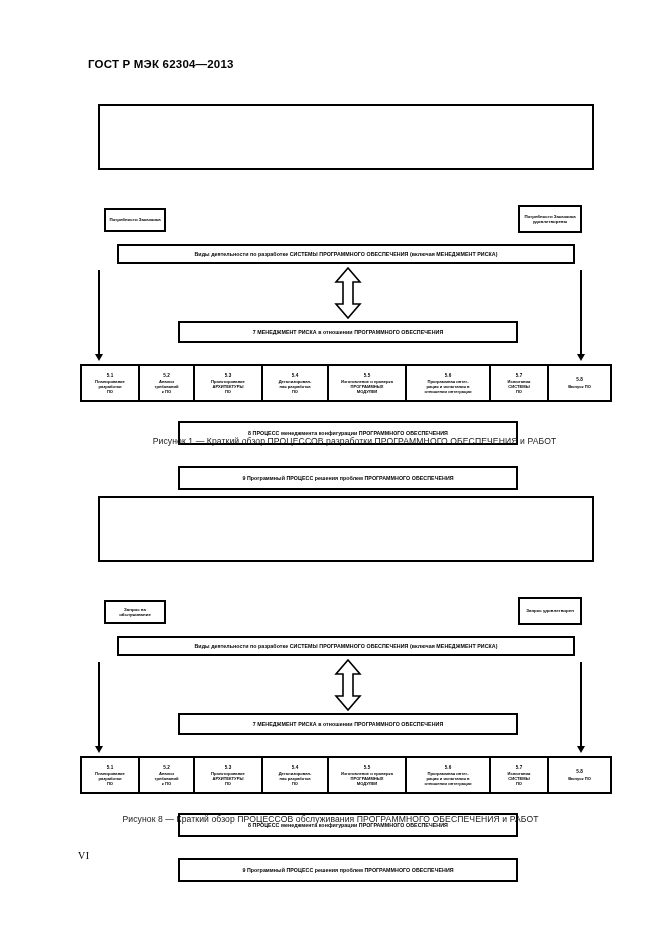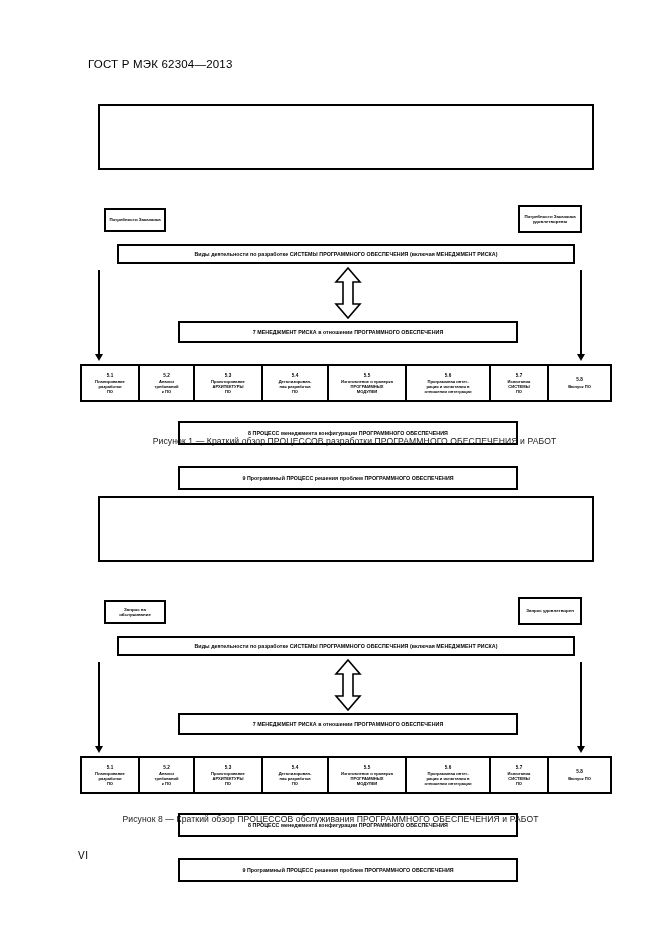--- a/index.html
+++ b/index.html
@@ -15,30 +15,31 @@
     color: #000000;
     overflow: hidden;
   }
 
   
   .page-header {
     position: absolute;
     left: 88px;
     top: 58px;
     font-size: 11.5px;
-    font-weight: normal;
+    font-weight: bold;
     letter-spacing: 0.2px;
     white-space: nowrap;
   }
   .page-number {
     position: absolute;
     left: 78px;
     top: 850px;
     font-size: 10px;
     letter-spacing: 0.5px;
+    font-family: Liberation Serif, serif;
   }
 
   
   .figure {
     position: absolute;
     left: 0;
     width: 661px;
   }
   #figure-1 { top: 100px; }
   #figure-2 { top: 492px; }

